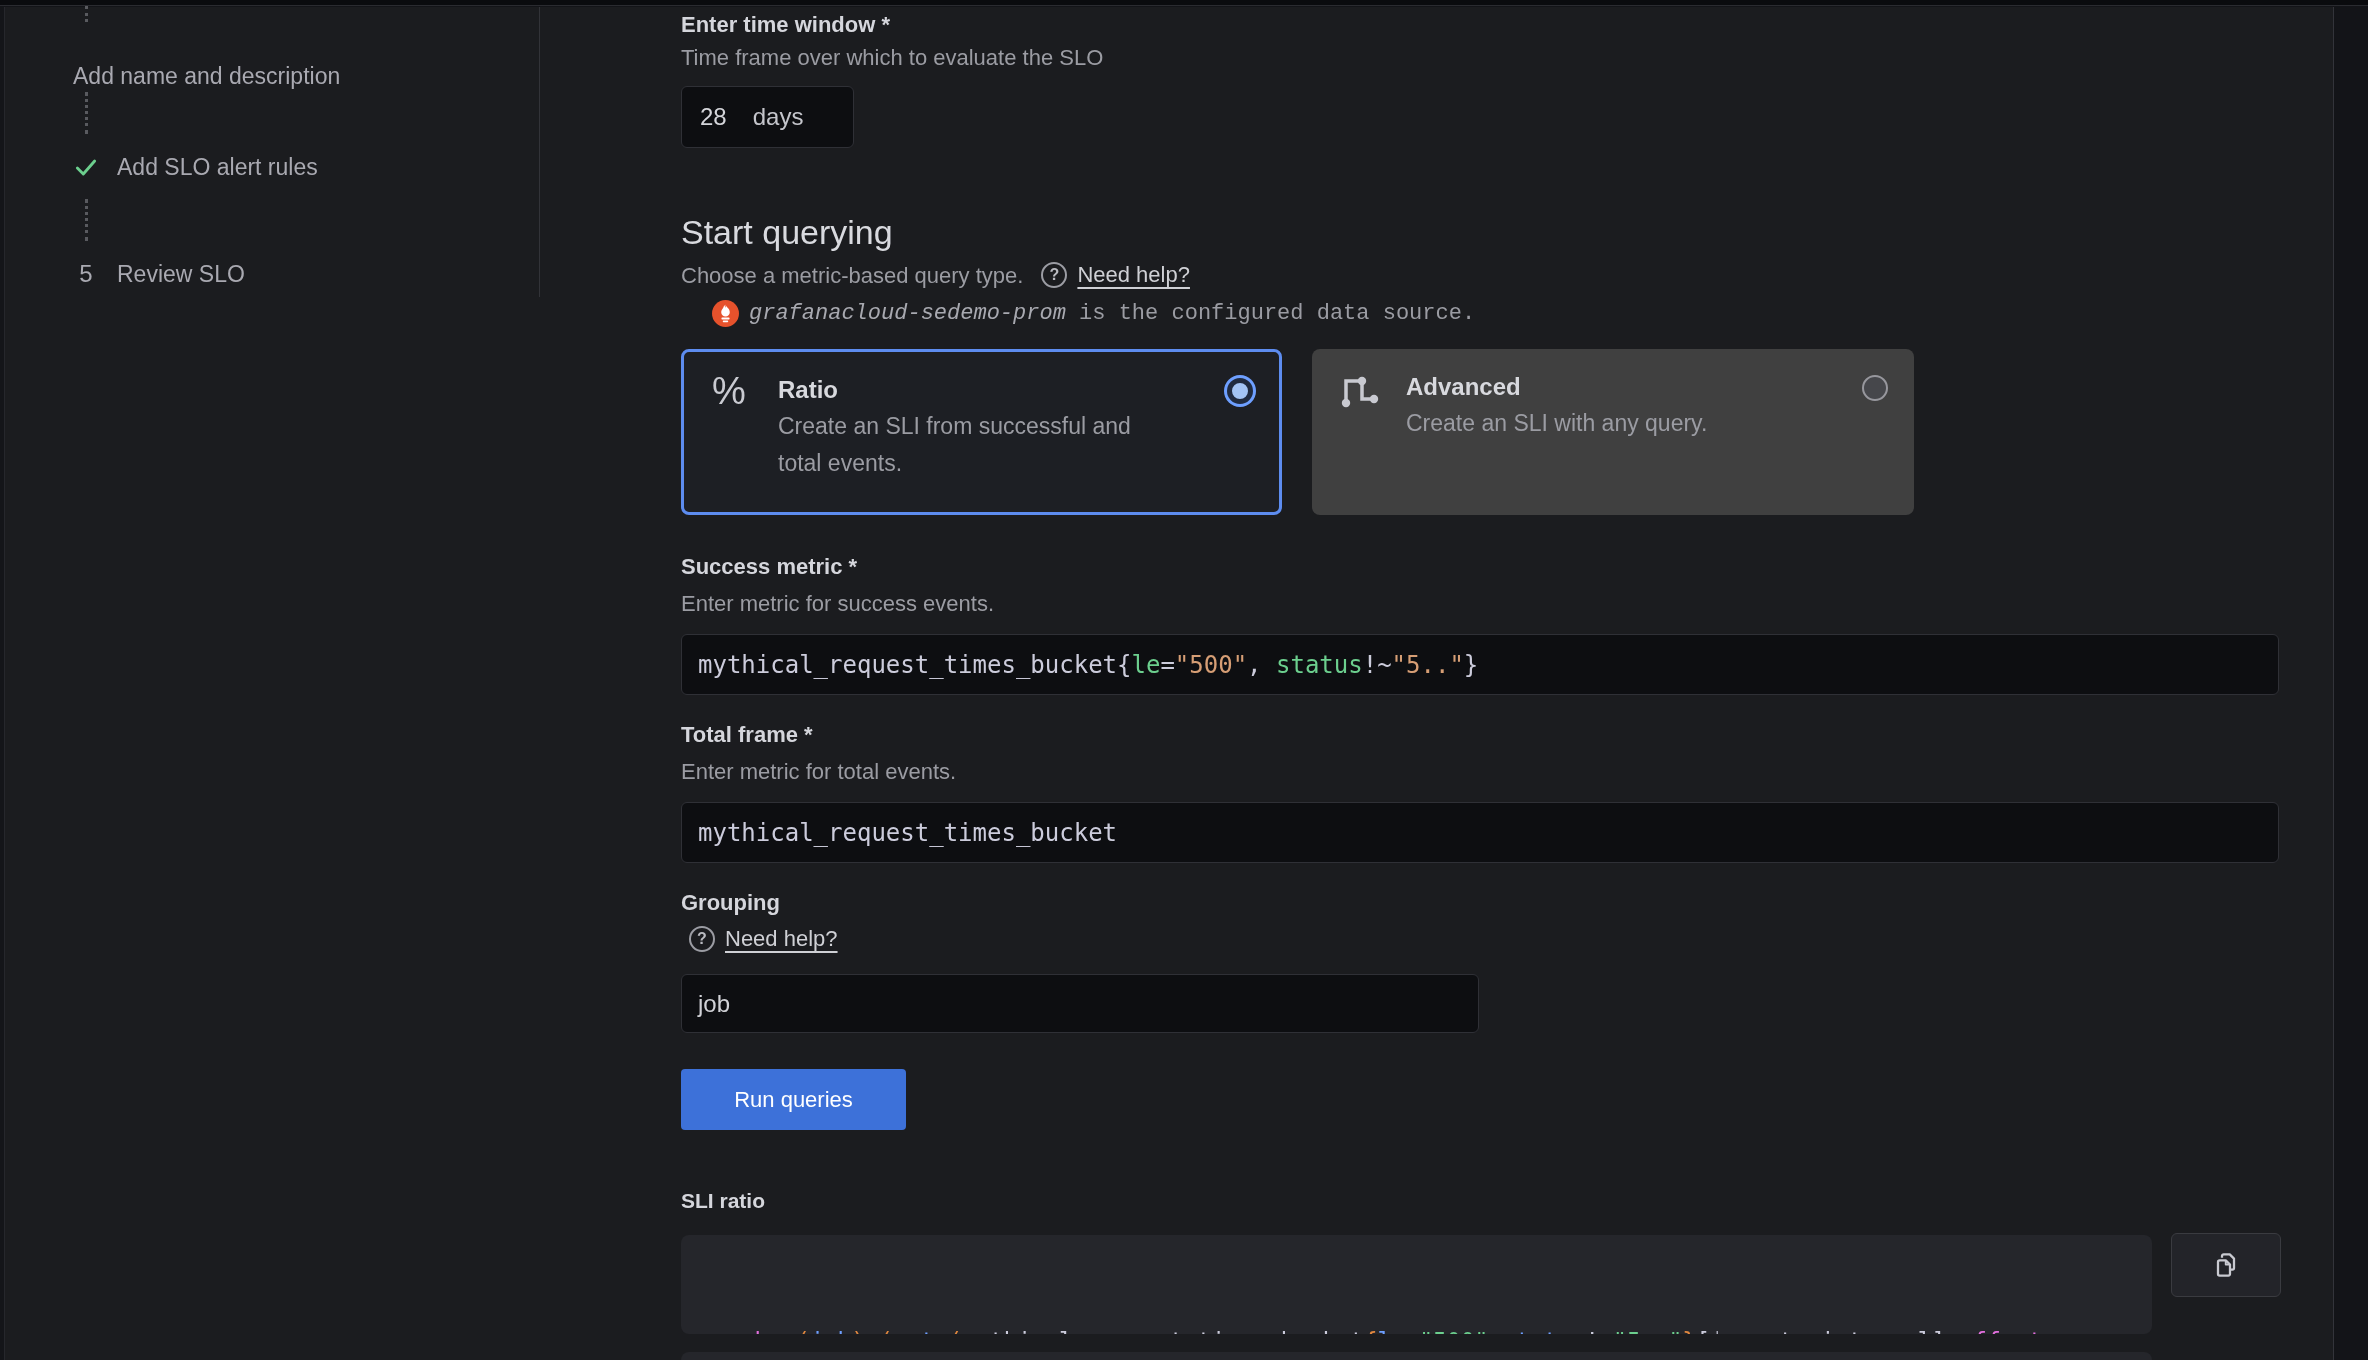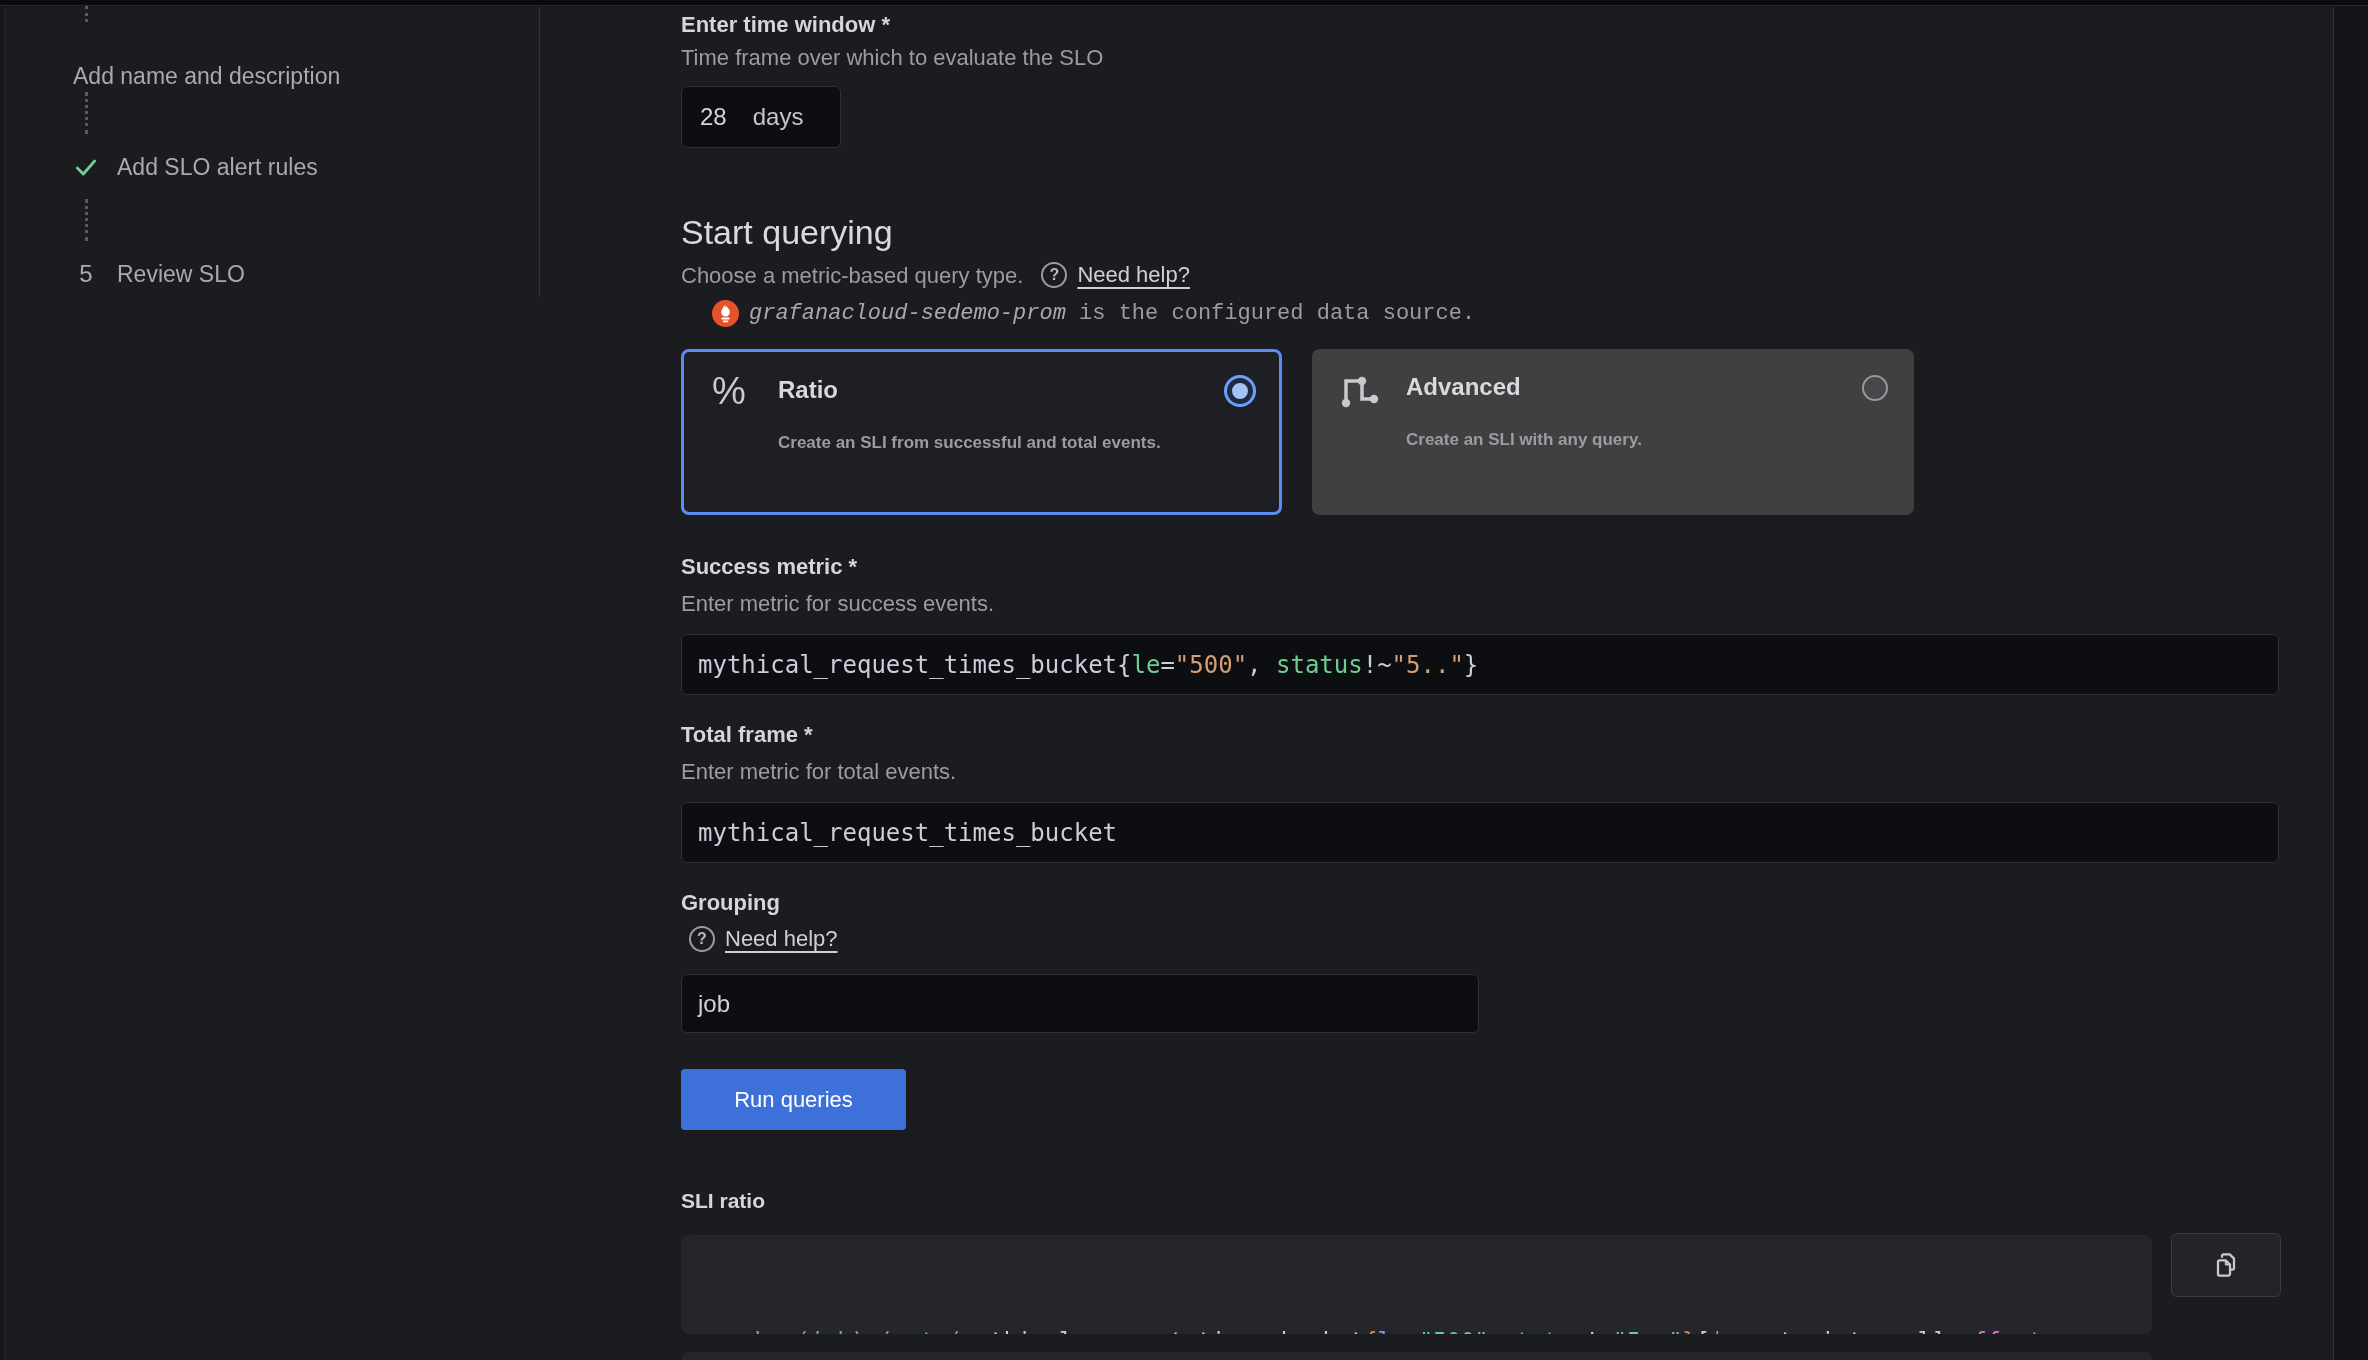--- a/index.html
+++ b/index.html
@@ -29,33 +29,33 @@
   .field-desc  { font-size:22px; color:#9B9CA3; line-height:28px; }
   .help-row { display:flex; align-items:flex-start; gap:10px; }
   .help-link { font-size:22px; color:#CFD0D5; text-decoration:underline; text-underline-offset:5px; cursor:pointer; white-space:nowrap; }
   .q-icon { width:26px; height:26px; border:2px solid #9B9CA3; border-radius:50%; display:inline-flex; align-items:center; justify-content:center; font-size:16px; font-weight:700; color:#B9BAC0; flex:0 0 auto; }
 
   
   .input-box { background:#0D0E11; border:1px solid #2F3036; border-radius:6px; display:flex; align-items:center; }
   .mono { font-family:"DejaVu Sans Mono", monospace; }
 
   
-  #tw-box { left:681px; top:86px; width:160px; height:62px; padding:0 18px; gap:26px; }
+  #tw-box { left:681px; top:86px; width:173px; height:62px; padding:0 18px; gap:26px; }
   #tw-box .tw-val  { font-size:24px; color:#D4D5DA; }
   #tw-box .tw-unit { font-size:24px; color:#C4C5CB; }
 
   
   #sq-title { left:681px; top:213px; font-size:34px; font-weight:500; color:#D9DADF; }
 
   
   .type-card { top:349px; height:166px; border-radius:8px; cursor:pointer; }
   #card-ratio { left:681px; width:601px; background:#1D1F24; border:3px solid #5D8CEF; }
   #card-advanced { left:1312px; width:602px; background:#404040; }
   .card-title { position:absolute; left:94px; top:24px; font-size:24px; font-weight:600; color:#D8D9DE; }
-  .card-desc { position:absolute; left:94px; top:72px; width:400px; font-size:17px; color:#9B9CA3; line-height:37px;font-weight:bold; }
+  .card-desc { position:absolute; left:94px; top:56px; width:400px; font-size:23px; color:#9B9CA3; line-height:37px; }
   .percent-glyph { position:absolute; left:28px; top:18px; font-size:38px; color:#C9CAD1; }
   .radio-on  { position:absolute; right:26px; top:26px; width:26px; height:26px; border-radius:50%; background:#A3C4F5; border:5px solid #202B40; box-shadow:0 0 0 3px #6E9FFF; }
   .radio-off { position:absolute; right:26px; top:26px; width:26px; height:26px; border-radius:50%; background:#46474B; border:2px solid #97979D; }
 
   
   .metric-input { left:681px; width:1598px; height:61px; padding:0 16px; font-size:24px; color:#CCCCDC; }
   #grouping-input { left:681px; top:974px; width:798px; height:59px; padding:0 16px; font-size:24px; color:#D1D2D7; }
 
   
   #run-btn { left:681px; top:1069px; width:225px; height:61px; background:#3D71D9; border:none; border-radius:4px;

